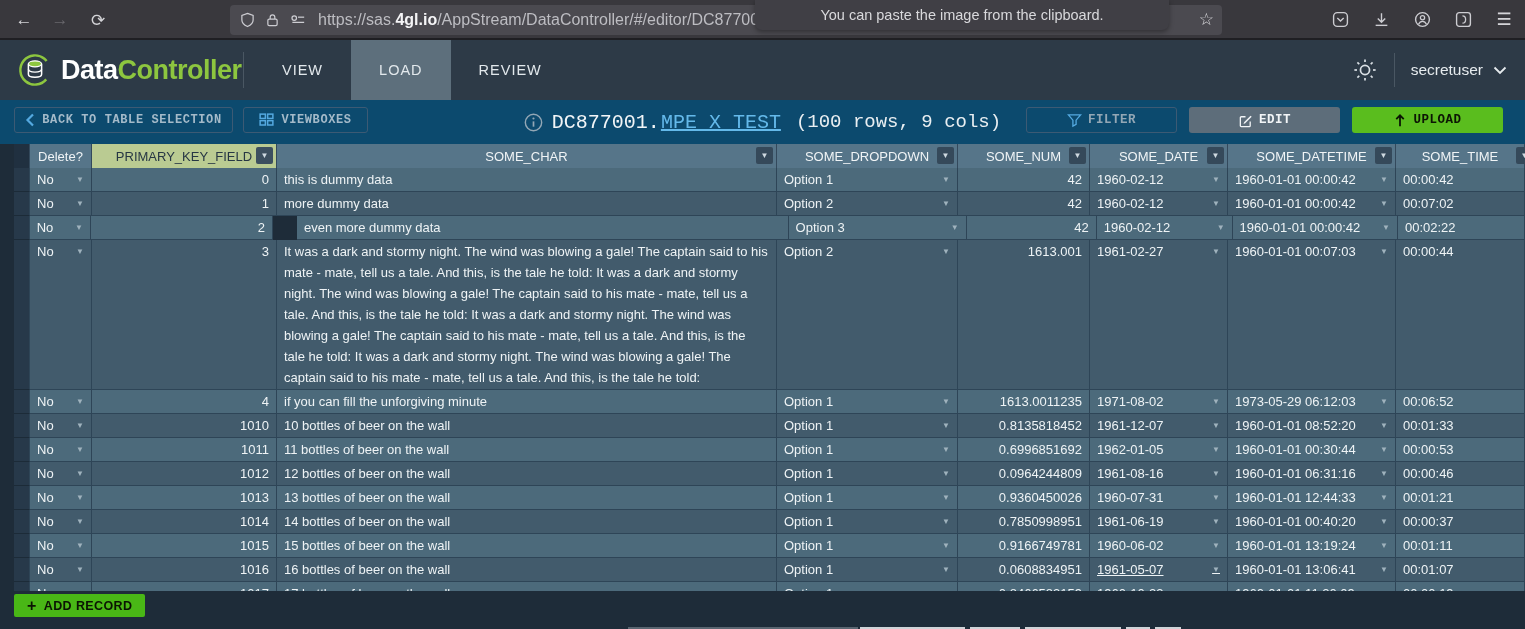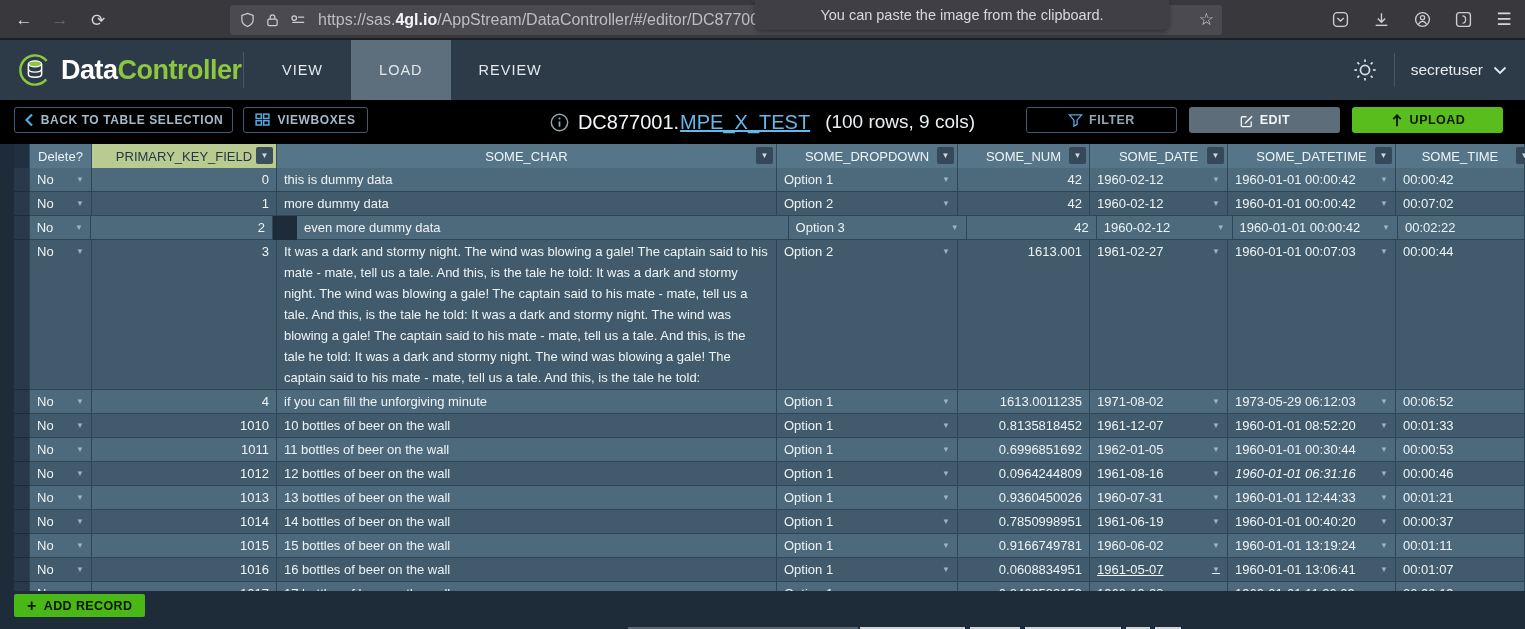--- a/index.html
+++ b/index.html
@@ -36,21 +36,21 @@
   .hdr-div { position:absolute; width:1px; background:#4a5763; top:12px; bottom:12px; }
   .tabs { position:absolute; left:254px; top:0; height:60px; display:flex; }
   .tab { height:60px; padding:0 28px; display:flex; align-items:center; font-size:14.5px;
          letter-spacing:1px; color:#e2e8ec; cursor:pointer; }
   .tab.active { background:#5d6f7c; }
   .hdr-right { position:absolute; right:18px; top:0; height:60px; display:flex;
                align-items:center; gap:16px; }
   .user { display:flex; align-items:center; gap:10px; font-size:15.5px; color:#e6ebee; }
 
   
-  .toolbar { position:absolute; left:0; top:100px; width:1525px; height:44px; background:#000000; }
+  .toolbar { position:absolute; left:0; top:100px; width:1525px; height:44px; background:#0c4a6e;font-family:Liberation Mono, monospace; }
   .obtn { position:absolute; top:7px; height:26px; border:1px solid #3c5a74; border-radius:3px;
           background:transparent; display:flex; align-items:center; justify-content:center;
           gap:7px; font-size:12px; font-weight:bold; letter-spacing:0.6px; color:#a4bac9; }
   .title-wrap { position:absolute; left:0; top:0; width:1525px; height:44px; display:flex;
                 align-items:center; justify-content:center; gap:9px; pointer-events:none; }
   .title-lib { font-size:20px; color:#f2f5f7; font-weight:500; }
   .title-table { font-size:20px; color:#64b9ea; font-weight:500; text-decoration:underline;
                  pointer-events:auto; }
   .title-meta { font-size:19px; color:#eaeff2; font-weight:400; margin-left:6px; }
   .sbtn { position:absolute; top:7px; height:26px; width:151px; border-radius:3px; display:flex;
@@ -516,21 +516,21 @@
         <span class="txt">Option 1</span>
         <span class="arr">▼</span>
       </div>
       <div class="gcell num" style="width: 132px;">
         <span class="txt">0.0964244809</span>
       </div>
       <div class="gcell " style="width: 138px;">
         <span class="txt">1961-08-16</span>
         <span class="arr">▼</span>
       </div>
-      <div class="gcell " style="width: 168px; font-style: italic;">
+      <div class="gcell " style="width: 168px;">
         <span class="txt">1960-01-01 06:31:16</span>
         <span class="arr">▼</span>
       </div>
       <div class="gcell " style="width: 129px;">
         <span class="txt">00:00:46</span>
       </div>
     </div>
     <div class="grow light">
       <div class="gcell handle" style="width: 16px;"></div>
       <div class="gcell " style="width: 62px;">

